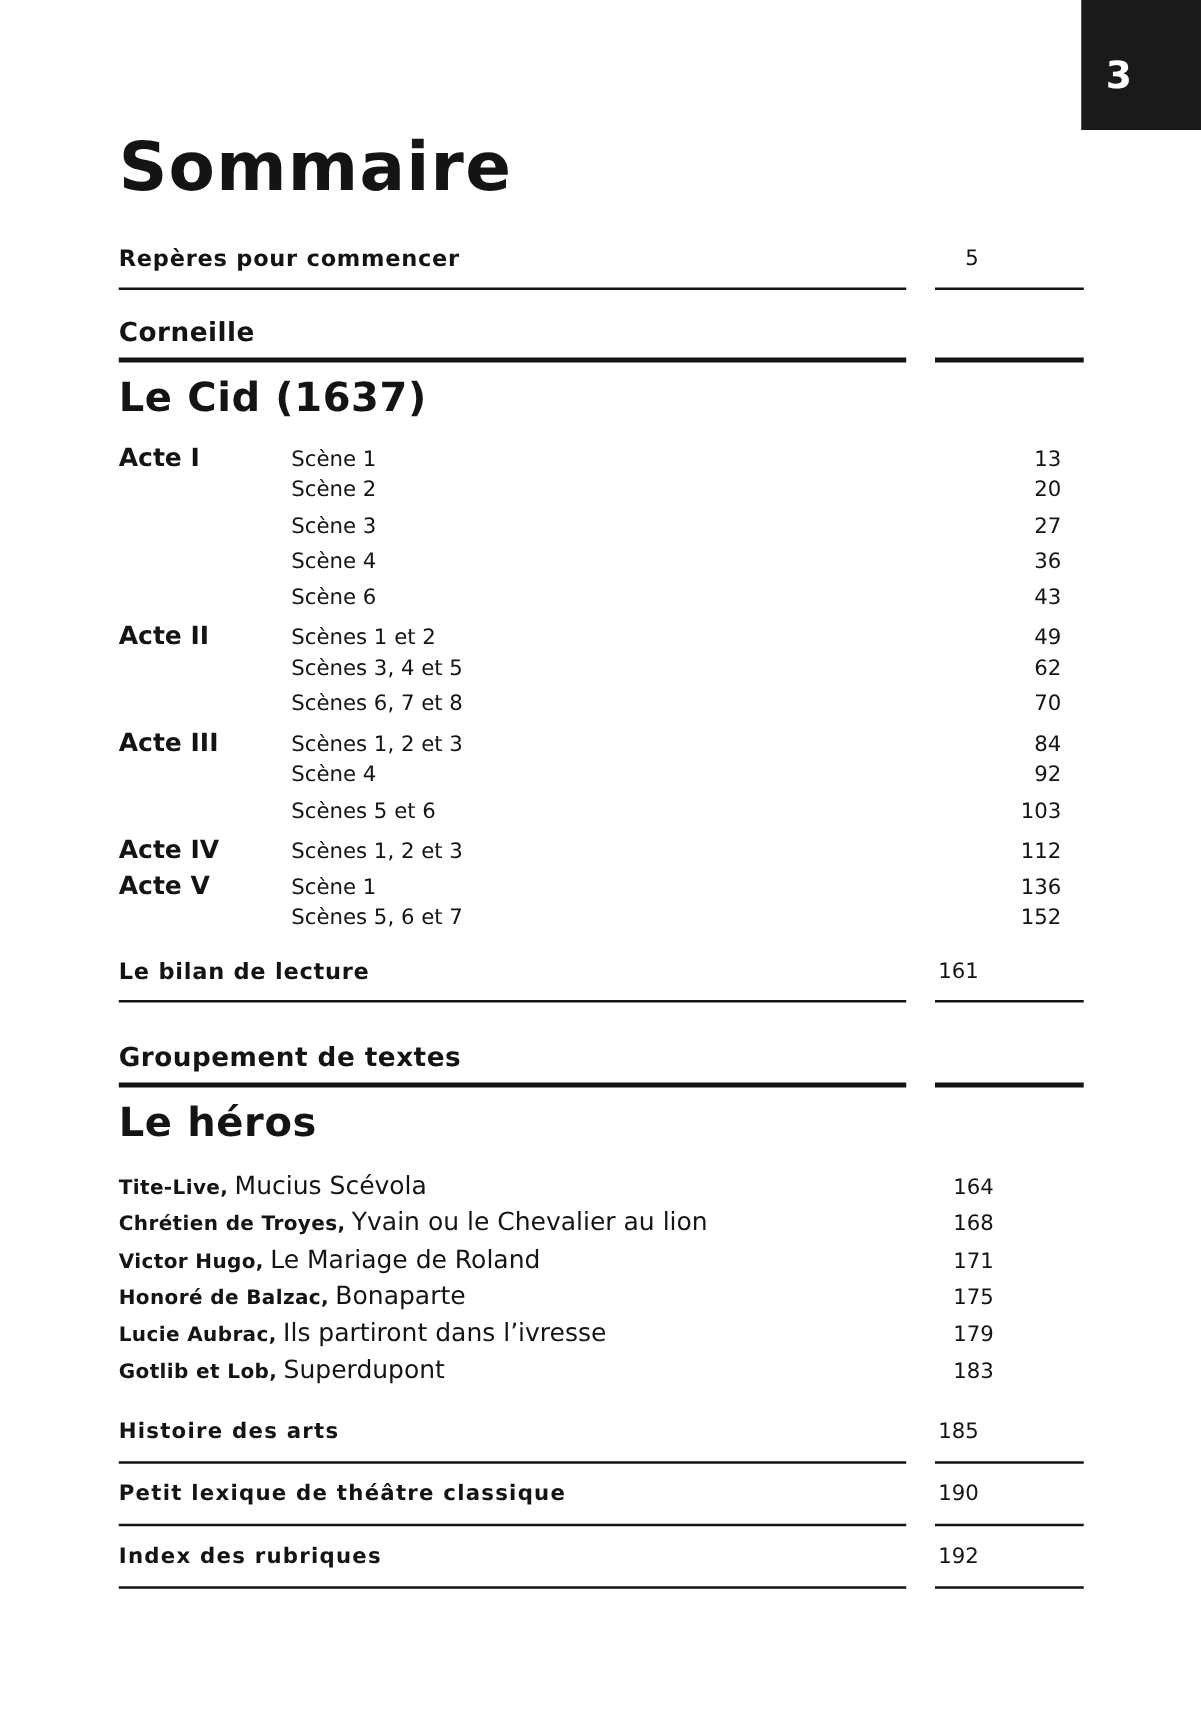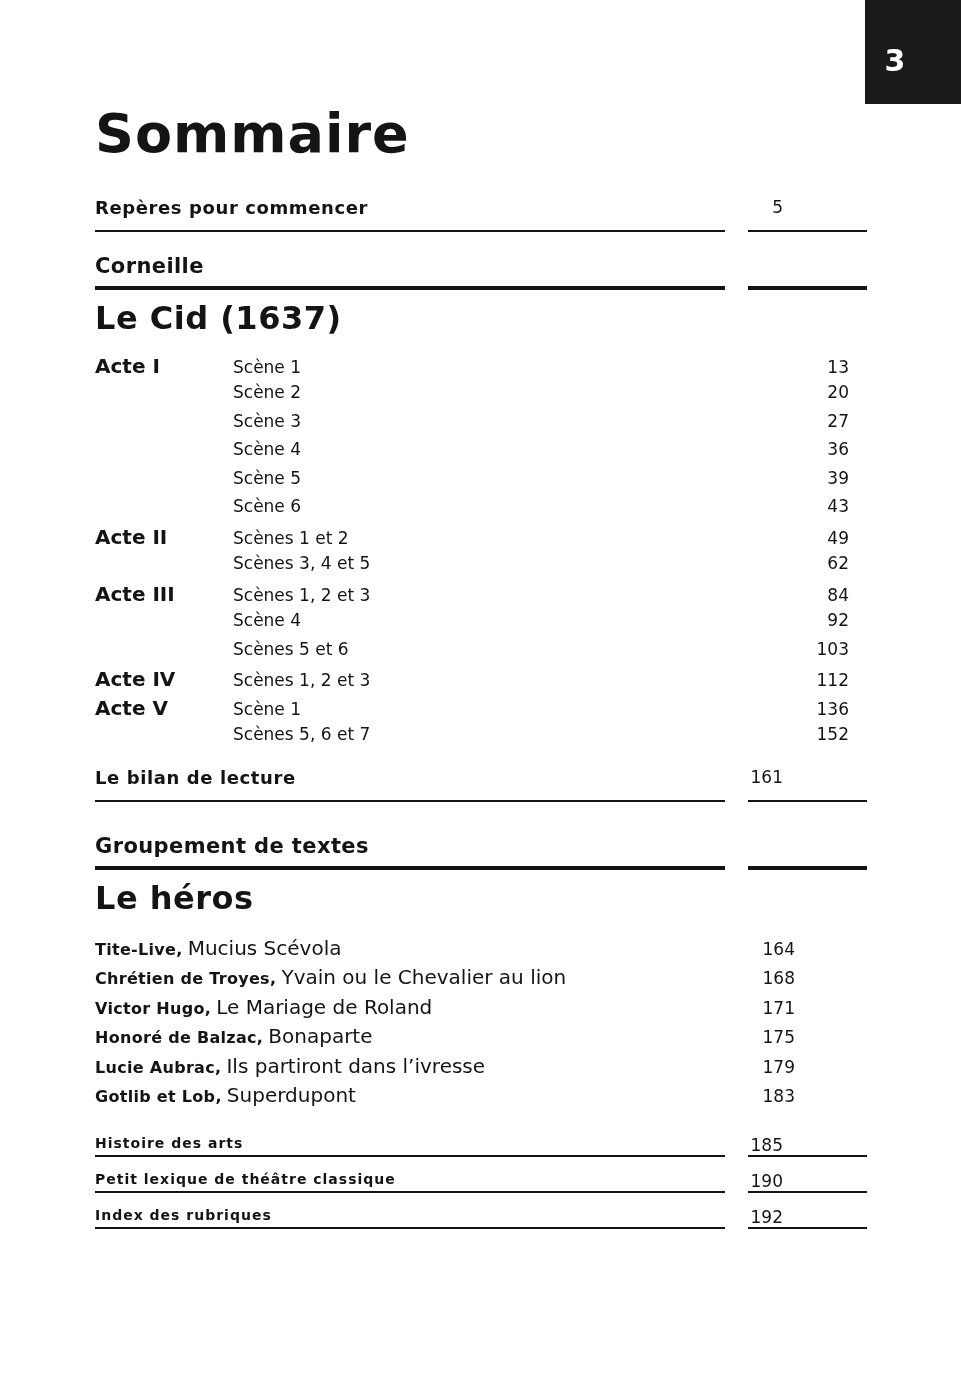--- a/index.html
+++ b/index.html
@@ -50,21 +50,21 @@
   .groupement { margin-top: 32px; }
 
   .textes { margin-top: 16px; }
   .texte-row { display: flex; align-items: baseline; height: 29.5px; gap: 12px; }
   .texte-main { flex: 0 0 653px; white-space: nowrap; }
   .author { font-size: 16px; font-weight: bold; letter-spacing: 0.3px; }
   .work { font-size: 20px; }
 
   .footer { margin-top: 22px; }
   .footer-row + .footer-row { margin-top: 14px; }
-  .footer-row .entry-lbl { font-size: 14px; letter-spacing: 1px; padding-bottom: 0; }
+  .footer-row .entry-lbl { font-size: 17px; letter-spacing: 1px; padding-bottom: 14px; }
 </style>
 </head>
 <body>
 
 <div class="page">
 
   <div class="folio">
     <span>3</span>
   </div>
 
@@ -99,37 +99,37 @@
         <span class="scene">Scène 3</span>
         <span class="pgnum">27</span>
       </div>
       <div class="scene-row">
         <span class="act"></span>
         <span class="scene">Scène 4</span>
         <span class="pgnum">36</span>
       </div>
       <div class="scene-row">
         <span class="act"></span>
-        <span class="scene">Scène 5</span>
-        <span class="pgnum">39</span>
-      </div>
-      <div class="scene-row">
-        <span class="act"></span>
         <span class="scene">Scène 6</span>
         <span class="pgnum">43</span>
       </div>
       <div class="scene-row">
         <span class="act">Acte II</span>
         <span class="scene">Scènes 1 et 2</span>
         <span class="pgnum">49</span>
       </div>
       <div class="scene-row">
         <span class="act"></span>
         <span class="scene">Scènes 3, 4 et 5</span>
         <span class="pgnum">62</span>
+      </div>
+      <div class="scene-row">
+        <span class="act"></span>
+        <span class="scene">Scènes 6, 7 et 8</span>
+        <span class="pgnum">70</span>
       </div>
       <div class="scene-row">
         <span class="act">Acte III</span>
         <span class="scene">Scènes 1, 2 et 3</span>
         <span class="pgnum">84</span>
       </div>
       <div class="scene-row">
         <span class="act"></span>
         <span class="scene">Scène 4</span>
         <span class="pgnum">92</span>

